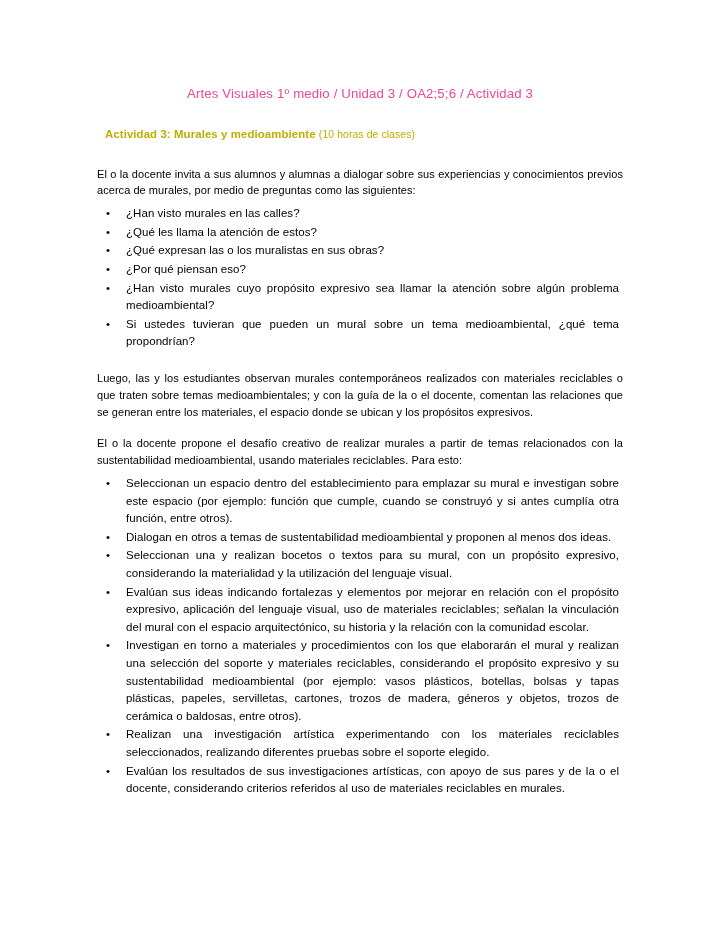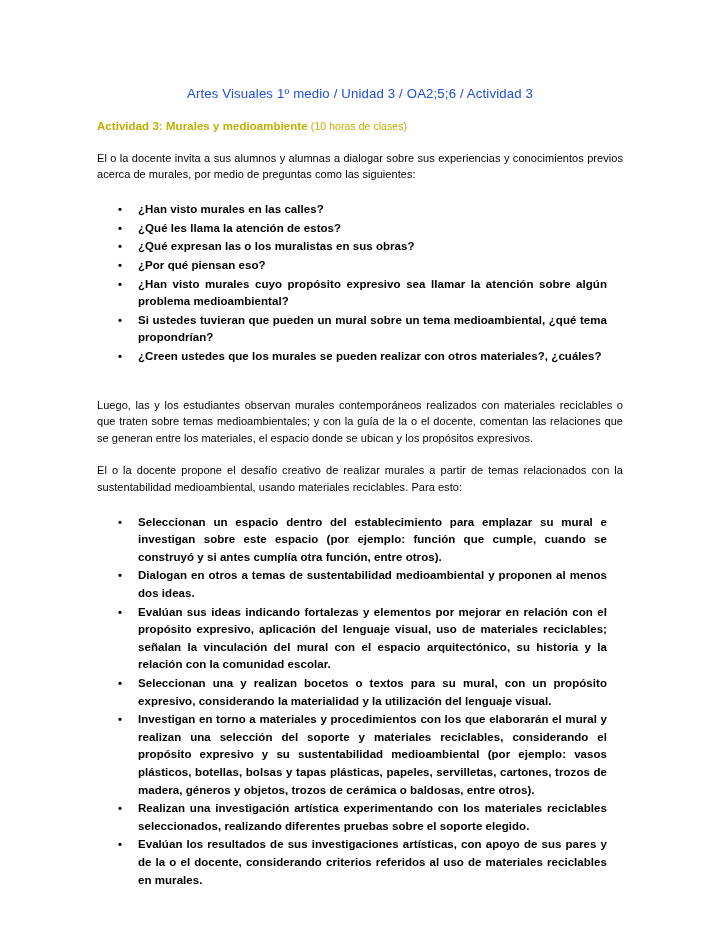--- a/index.html
+++ b/index.html
@@ -29,27 +29,27 @@
     top: 0;
     width: 526px;
   }
 
   .doc-title {
     margin: 0;
     padding-top: 85px;
     text-align: center;
     font-size: 13.2px;
     font-weight: normal;
-    color: #1d4ed8;
+    color: #ec4899;
     letter-spacing: 0.15px;
     line-height: 1.3;
   }
 
   .activity-heading {
-    margin: 0;
+    margin: 8px;
     padding-top: 17px;
     font-size: 11.4px;
     line-height: 1.35;
     color: #bfae00;
     letter-spacing: 0.1px;
   }
   .activity-heading .strong {
     font-weight: bold;
   }
   .activity-heading .hours {
@@ -61,24 +61,23 @@
     margin: 0;
     padding-top: 15px;
     font-size: 11px;
     line-height: 1.53;
     text-align: justify;
     color: #000000;
     letter-spacing: 0.05px;
   }
 
   ul.bullets {
-    margin: 16px;
+    margin: 4px;
     padding: 0;
     list-style: none;
-    font-weight: bold;
   }
   ul.bullets.tight {
     padding-top: 2px;
   }
   ul.bullets li {
     position: relative;
     padding-left: 25px;
     font-size: 11.5px;
     line-height: 1.53;
     text-align: justify;
@@ -114,31 +113,30 @@
 
     <p class="body-par">El o la docente invita a sus alumnos y alumnas a dialogar sobre sus experiencias y conocimientos previos acerca de murales, por medio de preguntas como las siguientes:</p>
 
     <ul class="bullets tight">
       <li>¿Han visto murales en las calles?</li>
       <li>¿Qué les llama la atención de estos?</li>
       <li>¿Qué expresan las o los muralistas en sus obras?</li>
       <li>¿Por qué piensan eso?</li>
       <li>¿Han visto murales cuyo propósito expresivo sea llamar la atención sobre algún problema medioambiental?</li>
       <li>Si ustedes tuvieran que pueden un mural sobre un tema medioambiental, ¿qué tema propondrían?</li>
-      <li>¿Creen ustedes que los murales se pueden realizar con otros materiales?, ¿cuáles?</li>
     </ul>
 
     <p class="body-par">Luego, las y los estudiantes observan murales contemporáneos realizados con materiales reciclables o que traten sobre temas medioambientales; y con la guía de la o el docente, comentan las relaciones que se generan entre los materiales, el espacio donde se ubican y los propósitos expresivos.</p>
 
     <p class="body-par">El o la docente propone el desafío creativo de realizar murales a partir de temas relacionados con la sustentabilidad medioambiental, usando materiales reciclables. Para esto:</p>
 
     <ul class="bullets tight">
       <li>Seleccionan un espacio dentro del establecimiento para emplazar su mural e investigan sobre este espacio (por ejemplo: función que cumple, cuando se construyó y si antes cumplía otra función, entre otros).</li>
       <li>Dialogan en otros a temas de sustentabilidad medioambiental y proponen al menos dos ideas.</li>
+      <li>Seleccionan una y realizan bocetos o textos para su mural, con un propósito expresivo, considerando la materialidad y la utilización del lenguaje visual.</li>
       <li>Evalúan sus ideas indicando fortalezas y elementos por mejorar en relación con el propósito expresivo, aplicación del lenguaje visual, uso de materiales reciclables; señalan la vinculación del mural con el espacio arquitectónico, su historia y la relación con la comunidad escolar.</li>
-      <li>Seleccionan una y realizan bocetos o textos para su mural, con un propósito expresivo, considerando la materialidad y la utilización del lenguaje visual.</li>
       <li>Investigan en torno a materiales y procedimientos con los que elaborarán el mural y realizan una selección del soporte y materiales reciclables, considerando el propósito expresivo y su sustentabilidad medioambiental (por ejemplo: vasos plásticos, botellas, bolsas y tapas plásticas, papeles, servilletas, cartones, trozos de madera, géneros y objetos, trozos de cerámica o baldosas, entre otros).</li>
       <li>Realizan una investigación artística experimentando con los materiales reciclables seleccionados, realizando diferentes pruebas sobre el soporte elegido.</li>
       <li>Evalúan los resultados de sus investigaciones artísticas, con apoyo de sus pares y de la o el docente, considerando criterios referidos al uso de materiales reciclables en murales.</li>
     </ul>
 
   </div>
 </div>
 
 </body></html>

